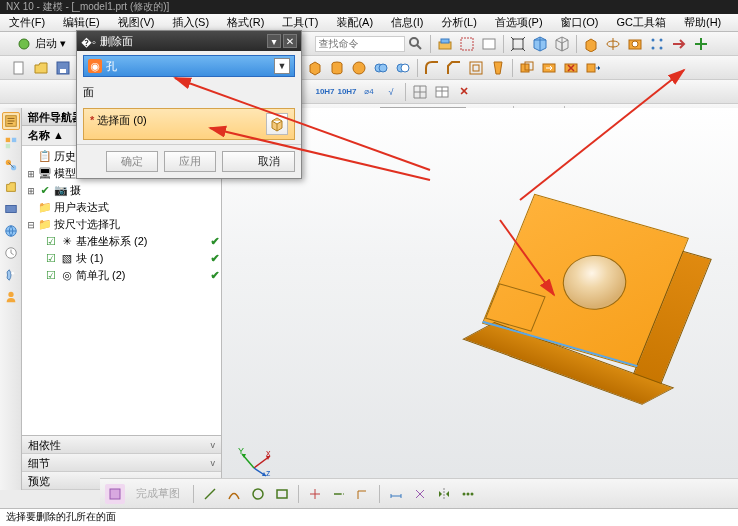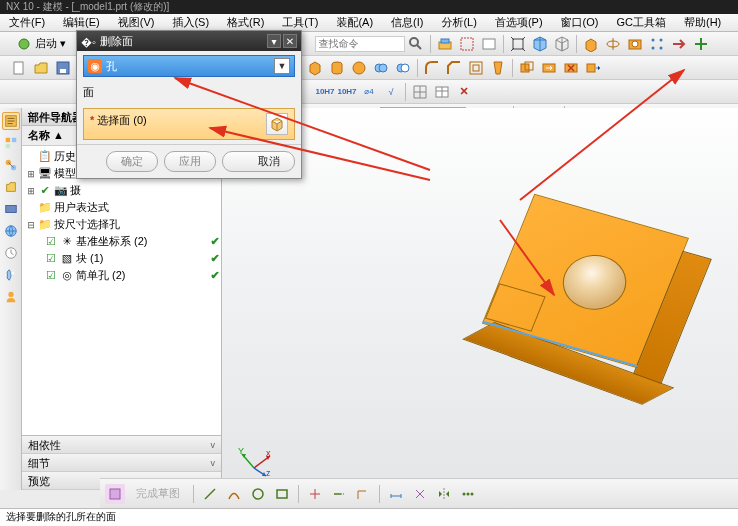--- a/index.html
+++ b/index.html
@@ -72,21 +72,21 @@
 .dlg-section-label { padding: 2px 0; }
 .dlg-dropdown { height: 22px; background: linear-gradient(#6fb6f2,#3d8fe0); border: 1px solid #2a6abf; display: flex; align-items: center; justify-content: space-between; padding: 0 4px; color: #fff; }
 .dlg-dropdown-icon { width: 14px; height: 14px; background: #ff7b2a; border-radius: 2px; display: inline-flex; align-items: center; justify-content: center; margin-right: 4px; }
 .dlg-dd-arrow { width: 16px; height: 16px; background: #fff; color: #333; display: flex; align-items: center; justify-content: center; font-size: 9px; border: 1px solid #888; }
 .dlg-face-box { margin-top: 6px; border: 1px solid #d6a34a; background: linear-gradient(#ffe6b3,#ffd280); padding: 4px 6px; display: flex; justify-content: space-between; align-items: flex-start; }
 .req-star { color: #c03020; font-weight: bold; margin-right: 3px; }
 .cube-btn { width: 22px; height: 22px; background: linear-gradient(#fff,#eee); border: 1px solid #bbb; display: flex; align-items: center; justify-content: center; }
 .dlg-check-row { display: flex; align-items: center; gap: 4px; padding: 4px 2px; }
 .dlg-check-row input { width: 12px; height: 12px; }
 .dlg-buttons { display: flex; justify-content: flex-end; gap: 6px; padding: 6px; border-top: 1px solid #ccc; }
-.dlg-btn { padding: 2px 14px; background: linear-gradient(#fdfdfd,#e8e8e8); border: 1px solid #aaa; border-radius: 10px; color: #888; }
+.dlg-btn { padding: 2px 14px; background: linear-gradient(#fdfdfd,#e8e8e8); border: 1px solid #aaa; border-radius: 0; color: #888; }
 .dlg-btn.en { color: #222; padding-left: 35px; }
 
 
 .arrow-svg { position: absolute; top: 0; left: 0; width: 738px; height: 526px; pointer-events: none; z-index: 30; }
 
 
 .bottom-toolbar { position: absolute; left: 100px; right: 0; bottom: 18px; height: 30px; background: linear-gradient(#f6f6f6,#e4e4e4); border-top: 1px solid #ccc; display: flex; align-items: center; padding-left: 4px; gap: 2px; }
 
 
 .status-bar { position: absolute; left: 0; right: 0; bottom: 0; height: 18px; background: #fff; border-top: 1px solid #bbb; padding: 0 6px; line-height: 16px; font-size: 10px; }

